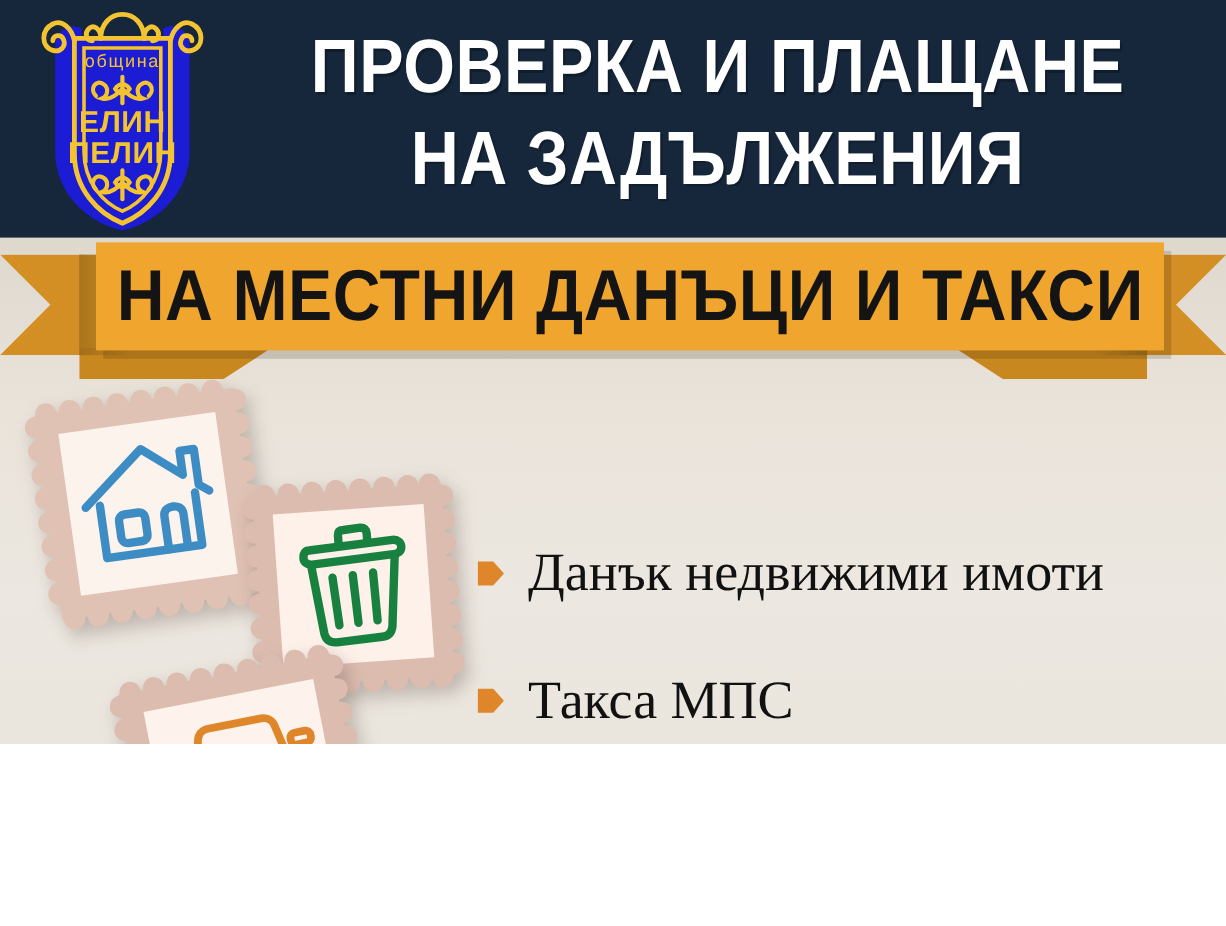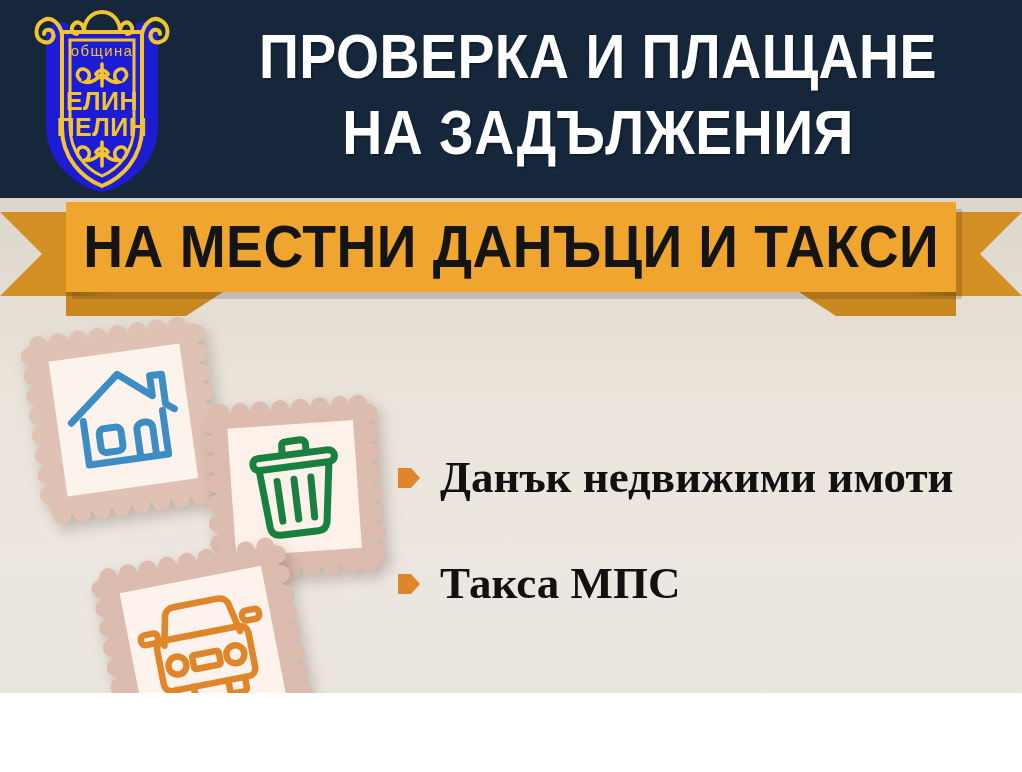--- a/index.html
+++ b/index.html
@@ -3,21 +3,21 @@
 <meta charset="utf-8">
 <style>
   html, body {
     margin: 0;
     padding: 0;
     background: #ffffff;
   }
   #poster {
     position: relative;
     width: 1022px;
-    height: 693px;
+    height: 620px;
     overflow: hidden;
     font-family: "Liberation Sans", sans-serif;
     background: linear-gradient(180deg, #cbc5b9 0%, #dcd6cb 28%, #e9e3da 55%, #ece7e0 80%, #eae5dd 100%);
   }
 
   
   .header {
     position: absolute;
     left: 0; top: 0;
     width: 1022px;
@@ -93,21 +93,21 @@
     position: absolute;
     top: 92px;
     width: 160px;
     height: 26px;
     background: #c8871f;
   }
   .ribbon-fold.left { left: 66px; clip-path: polygon(0 0, 160px 0, 120px 26px, 0 26px); }
   .ribbon-fold.right { right: 66px; clip-path: polygon(0 0, 160px 0, 160px 26px, 40px 26px); }
   .ribbon-main {
     position: absolute;
-    left: 66px;
+    left: 80px;
     top: 4px;
     width: 890px;
     height: 90px;
     background: #f0a52e;
     box-shadow: 6px 7px 0 rgba(40,30,10,0.17);
     display: flex;
     align-items: center;
     justify-content: center;
   }
   .ribbon-text {
@@ -153,21 +153,20 @@
     margin-right: 20px;
     margin-top: 2px;
   }
   .bullet svg { display: block; }
   .list-label {
     color: #111111;
     font-family: "Liberation Serif", "DejaVu Serif", serif;
     font-size: 45px;
     line-height: 50px;
     white-space: nowrap;
-    font-weight: bold;
   }
 </style>
 </head>
 <body>
 
 <div id="poster">
 
   <div class="header">
 
     <div class="logo-wrap">

